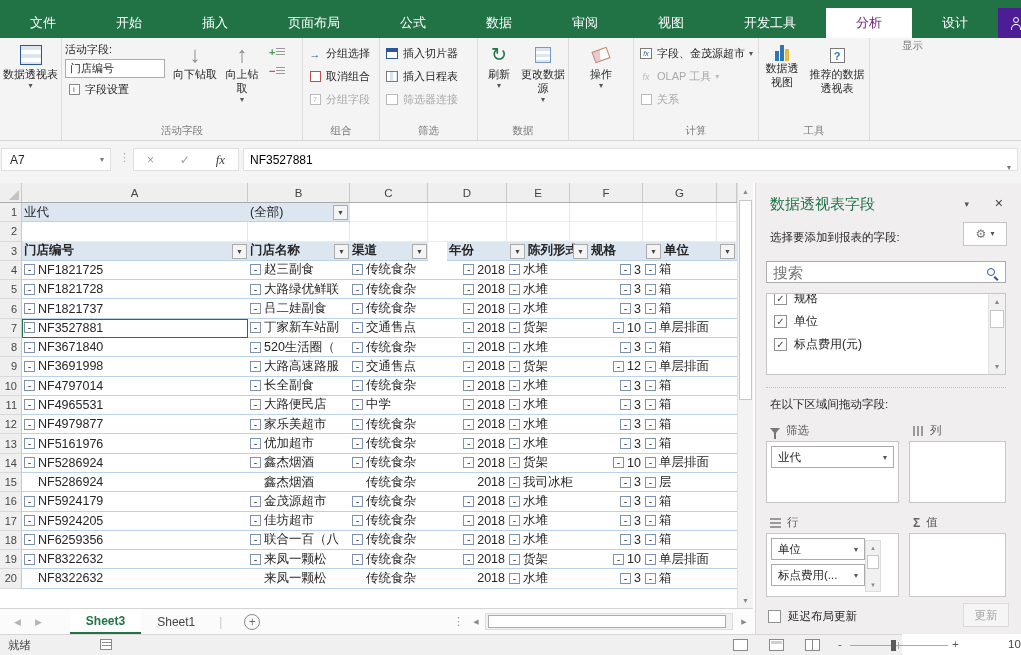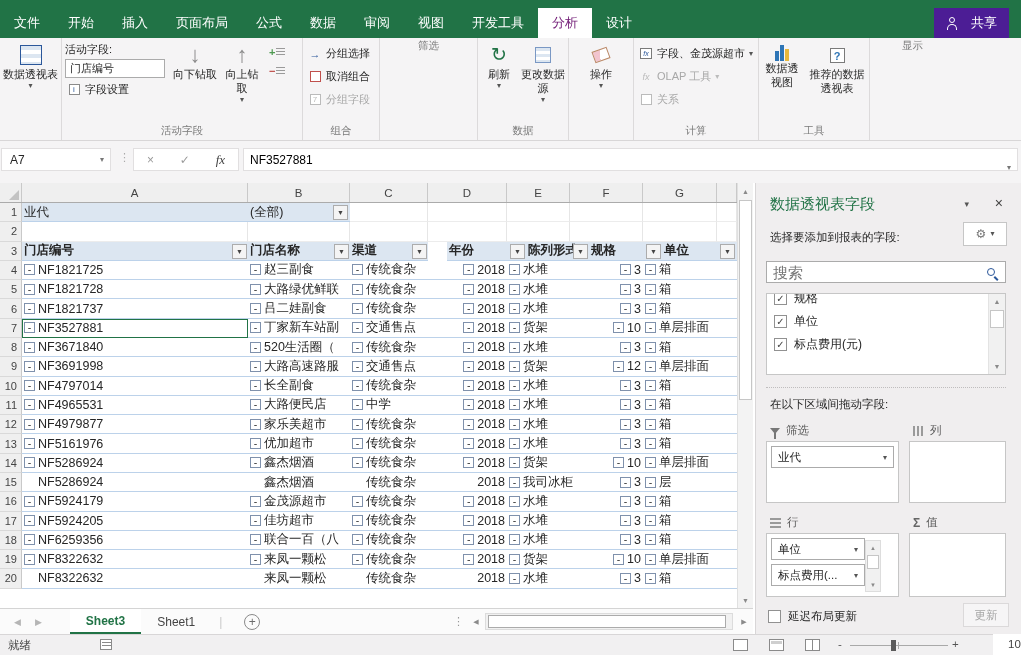--- a/index.html
+++ b/index.html
@@ -1,21 +1,21 @@
 <!DOCTYPE html>
 <html><head>
 <meta charset="utf-8">
 <style>
 *{margin:0;padding:0;box-sizing:border-box}
 html,body{width:1021px;height:655px;overflow:hidden}
 body{font-family:"Liberation Sans","DejaVu Sans",sans-serif;position:relative;background:#fff;font-size:12px;color:#262626}
 
 .tabbar{position:absolute;top:0;left:0;width:1021px;height:38px;background:#217346;display:flex;align-items:flex-end;color:#fff;font-size:13px}
 .tabstrip{display:flex;align-items:flex-end;height:30px}
-.tab{height:30px;display:flex;align-items:center;padding:0 14px;white-space:nowrap}
+.tab{height:30px;display:flex;align-items:center;padding:0 30px;white-space:nowrap}
 .tab.active{background:#fff;color:#701a75}
 .tellme{height:30px;display:flex;align-items:center;gap:7px;margin-left:12px;white-space:nowrap}
 .bulb{width:13px;height:13px;border:1.5px solid #fff;border-radius:50%;position:relative}
 .bulb:after{content:'';position:absolute;left:3.5px;top:10px;width:3px;height:3px;background:#fff}
 .share{margin-left:auto;margin-right:12px;height:30px;display:flex;align-items:center;gap:12px;background:#4c1d95;padding:0 12px}
 .person{width:13px;height:13px;position:relative}
 .person .ph{position:absolute;left:3px;top:0;width:6px;height:6px;border:1.5px solid #fff;border-radius:50%}
 .person .pb{position:absolute;left:1px;top:7px;width:10px;height:6px;border:1.5px solid #fff;border-bottom:none;border-radius:5px 5px 0 0}
 
 .ribbon{position:absolute;top:38px;left:0;width:1021px;height:103px;background:#F5F4F5;border-bottom:1px solid #D8D6D7;display:flex;font-size:11px}
@@ -88,21 +88,21 @@
 .stab{height:25px;display:flex;align-items:center;padding:0 16px;font-size:12px;color:#444}
 .stab.active{color:#217346;font-weight:bold;border-bottom:2px solid #217346;background:#fff}
 .tabdiv{color:#C9C9C9;margin:0 8px}
 .addsheet{width:16px;height:16px;border:1px solid #8a8a8a;border-radius:50%;color:#6a6a6a;display:flex;align-items:center;justify-content:center;font-size:12px;margin-left:14px}
 .hdots{position:absolute;left:453px;color:#999;font-size:11px}
 .hs-left{position:absolute;left:468px;top:5px;width:16px;height:16px;display:flex;align-items:center;justify-content:center;font-size:7px;color:#8a8a8a}
 .hs-track{position:absolute;left:485px;top:4px;width:248px;height:17px;background:#F1F1F1;border:1px solid #DCDCDC}
 .hs-thumb{position:absolute;left:2px;top:1px;width:238px;height:13px;background:#fff;border:1px solid #ABABAB}
 .hs-right{position:absolute;left:736px;top:5px;width:16px;height:16px;display:flex;align-items:center;justify-content:center;font-size:7px;color:#8a8a8a}
 
-.statusbar{position:absolute;top:634px;left:0;width:993px;height:21px;background:#F1F0F1;border-top:1px solid #D8D6D7;font-size:11.5px;color:#444}
+.statusbar{position:absolute;top:634px;left:0;width:902px;height:21px;background:#F1F0F1;border-top:1px solid #D8D6D7;font-size:11.5px;color:#444}
 .sb-ready{position:absolute;left:8px;top:3px}
 .sb-rec{position:absolute;left:100px;top:4px;width:12px;height:11px;border:1px solid #8a8a8a;background:#fff}
 .sb-rec:after{content:'';position:absolute;left:1px;top:2px;width:9px;height:1px;background:#8a8a8a;box-shadow:0 3px 0 #8a8a8a}
 .vw{position:absolute;top:4px;width:15px;height:12px;border:1px solid #8a8a8a;background:#fff}
 .vw1{left:733px}.vw2{left:769px}.vw3{left:805px}
 .vw2:after{content:'';position:absolute;left:1px;top:1px;right:1px;height:3px;background:#cfcfcf}
 .vw3:after{content:'';position:absolute;left:6px;top:0;width:1px;bottom:0;background:#8a8a8a}
 .sb-minus{position:absolute;left:838px;top:3px;color:#555}
 .sb-line{position:absolute;left:850px;top:10px;width:98px;height:1px;background:#A9A9A9}
 .sb-notch{position:absolute;left:898px;top:7px;width:1px;height:7px;background:#A9A9A9}
@@ -245,20 +245,42 @@
               <span class="iconbox" style="width:11px;height:11px;border-color:#BBB;color:#BBB;font-size:8px;text-align:center;line-height:10px">7</span>
             </span>
             <span>分组字段</span>
           </div>
       </div>
     </div>
     <div class="rlabel">组合</div>
   </div>
 
   <div class="rgroup" style="flex-basis:98px">
+    <div class="rbody">
+      <div class="smallcol">
+        <div class="smallbtn">
+            <span class="sicon">
+              <span class="iconbox" style="width:12px;height:11px;border-color:#2B579A;background:linear-gradient(#2B579A 0 3px,#fff 3px)"></span>
+            </span>
+            <span>插入切片器</span>
+          </div>
+        <div class="smallbtn">
+            <span class="sicon">
+              <span class="iconbox" style="width:12px;height:11px;border-color:#7A7A7A;background:repeating-linear-gradient(90deg,#fff 0 3px,#D6E4F0 3px 6px)"></span>
+            </span>
+            <span>插入日程表</span>
+          </div>
+        <div class="smallbtn disabled">
+            <span class="sicon">
+              <span class="iconbox" style="width:12px;height:11px;border-color:#BBB"></span>
+            </span>
+            <span>筛选器连接</span>
+          </div>
+      </div>
+    </div>
     <div class="rlabel">筛选</div>
   </div>
 
   <div class="rgroup" style="flex-basis:87px">
     <div class="rbody" style="justify-content:center;gap:4px">
       <div class="bigbtn" style="width:36px">
         <span class="bicon" style="color:#217346;font-size:19px">↻</span>
         <span>刷新</span>
         <span class="caret">▾</span>
       </div>

